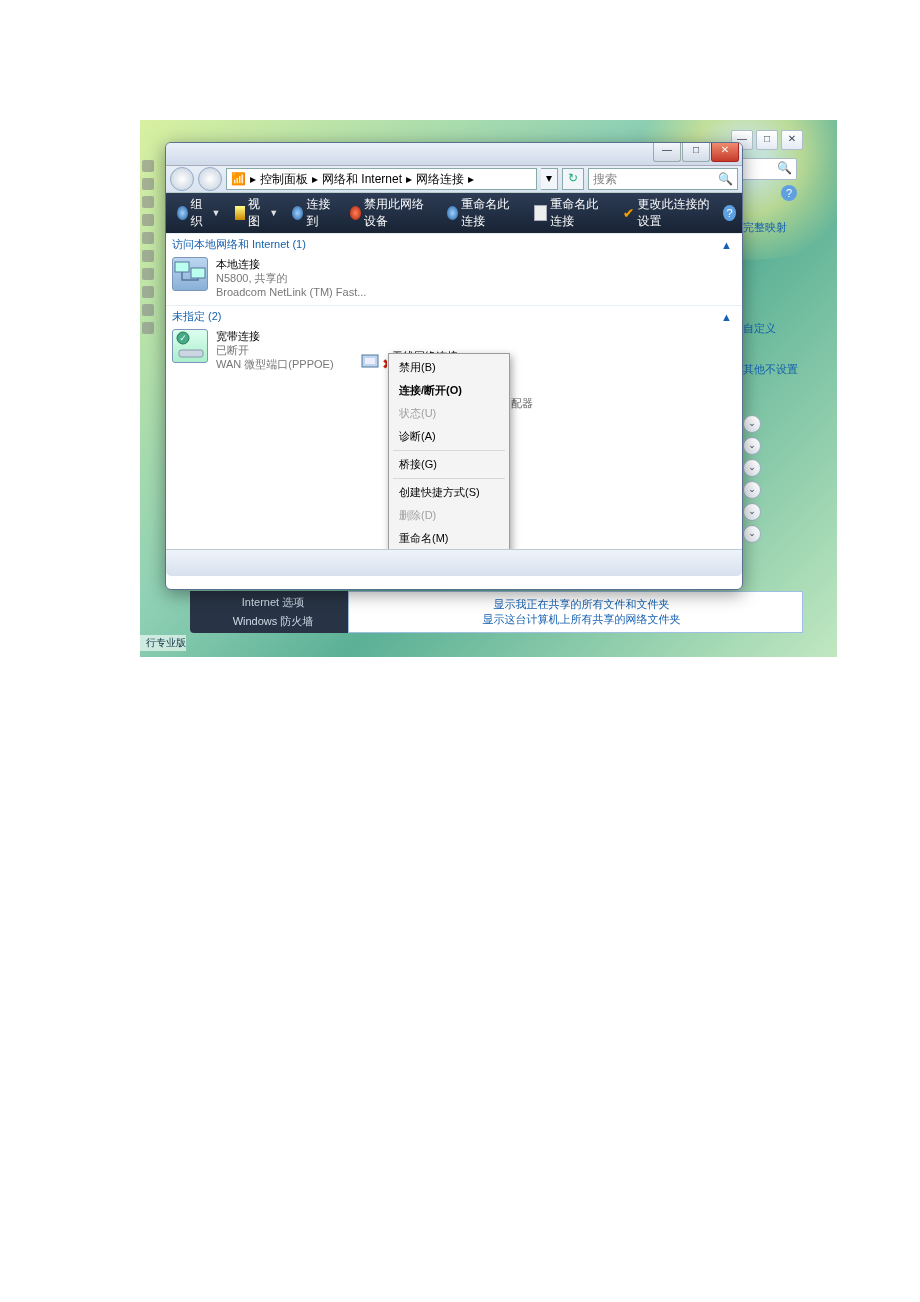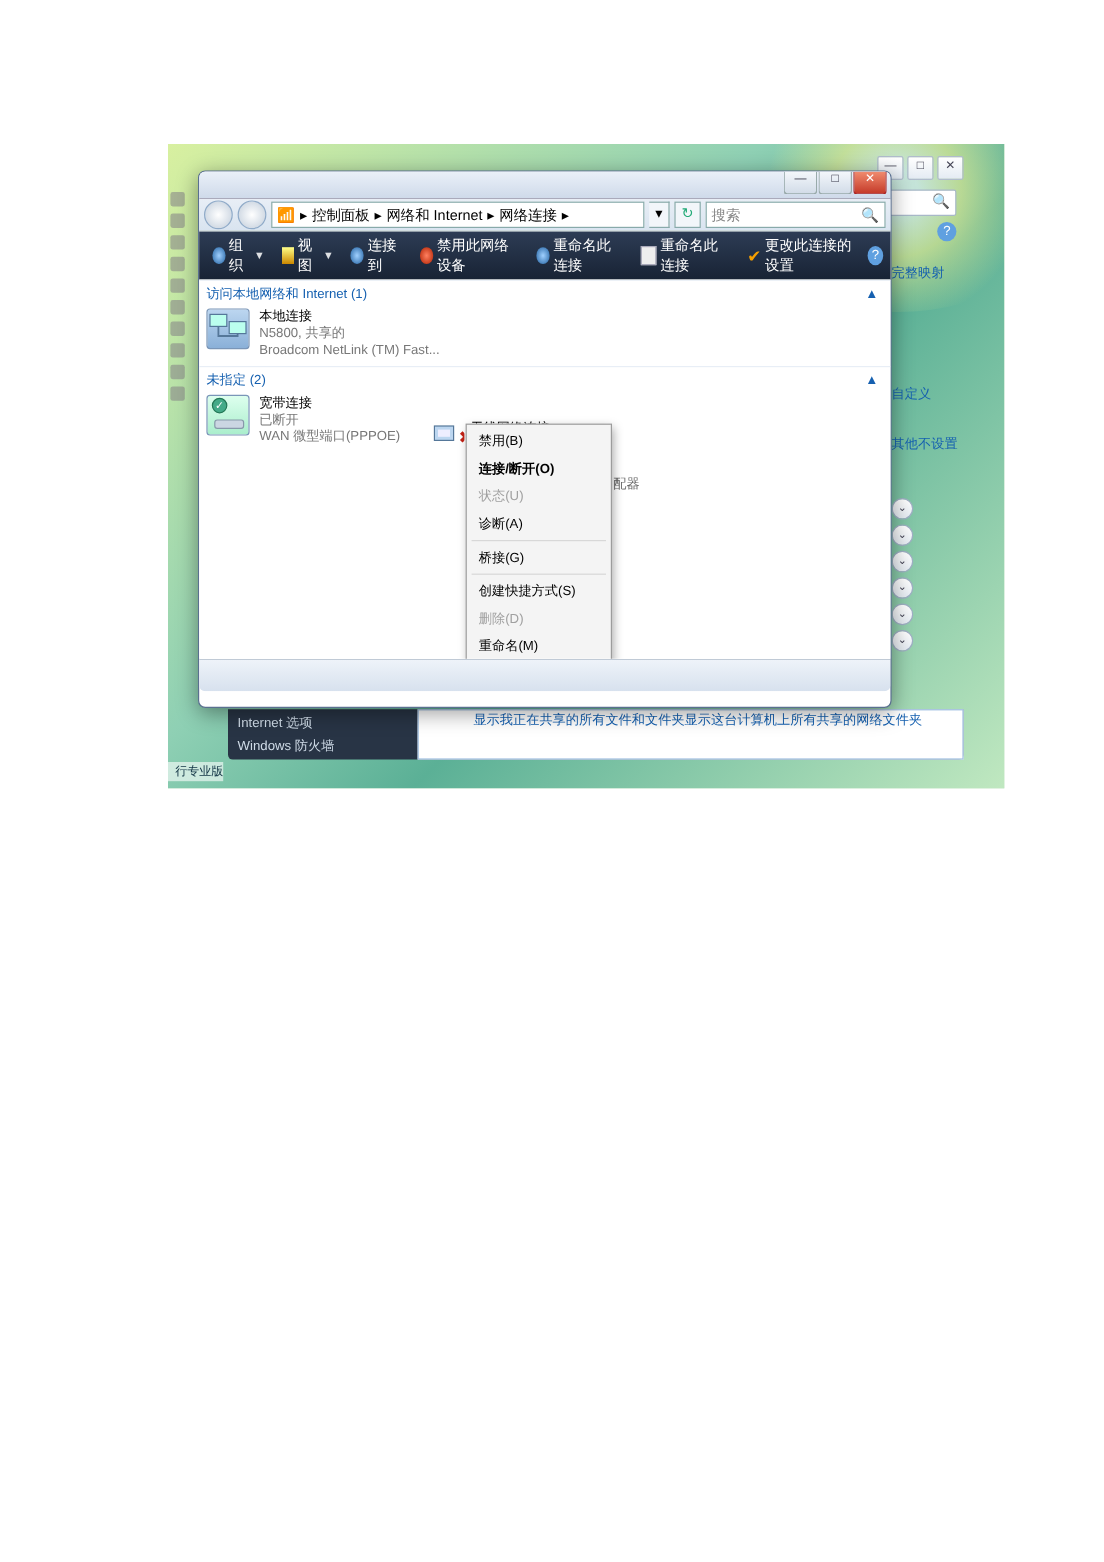--- a/index.html
+++ b/index.html
@@ -47,23 +47,23 @@
   .wireless-icon { position:absolute; left:195px; top:116px; width:26px; height:24px; }
   .iw-status { height:26px; background:linear-gradient(#eef3f9,#d7e1ee); border-top:1px solid #c0cad6; border-radius:0 0 5px 5px; }
   .outer-right { position:absolute; right:34px; top:60px; width:60px; height:500px; }
   .out-searchbox { position:absolute; right:40px; top:38px; width:146px; height:20px; border:1px solid #a8b8c8; background:#fff; border-radius:2px; }
   .out-searchbox .mag { float:right; margin:2px 4px 0 0; color:#336; }
   .out-help { position:absolute; right:40px; top:65px; width:16px; height:16px; background:#5fa0e0; border-radius:50%; text-align:center; line-height:16px; color:#fff; font-size:11px; }
   .out-link { color:#1560b0; font-size:11px; white-space:nowrap; }
   .chev-circle { width:16px; height:16px; border:1px solid #9fb0c4; border-radius:50%; background:linear-gradient(#fff,#e6ecf3); text-align:center; line-height:14px; font-size:9px; color:#445; margin:4px 0; }
   .outer-titlebox { position:absolute; right:34px; top:10px; display:flex; gap:3px; }
   .outer-tb { width:20px; height:18px; border:1px solid #b0bccc; border-radius:2px; background:linear-gradient(#fff,#e4ebf3); font-size:10px; text-align:center; line-height:16px; color:#445; }
-  .bottom-strip { position:absolute; left:50px; bottom:24px; right:34px; height:42px; background:#283445; border-radius:0 0 4px 4px; display:flex; align-items:stretch; }
+  .bottom-strip { position:absolute; left:50px; bottom:24px; right:34px; height:42px; background:#283445; border-radius:0 0 4px 4px; display:flex; align-items:stretch;text-align:center; }
   .bottom-left { width:150px; display:flex; flex-direction:column; justify-content:center; padding-left:8px; color:#d0dce8; font-size:11px; gap:4px; }
-  .bottom-right { flex:1; background:#fff; border:1px solid #9fbfe0; display:flex; flex-direction:row; justify-content:center; padding-left:12px; }
+  .bottom-right { flex:1; background:#fff; border:1px solid #9fbfe0; display:flex; flex-direction:column; justify-content:center; padding-left:12px; }
   .dock { position:absolute; left:0; top:0; width:16px; height:100%; display:flex; flex-direction:column; gap:6px; padding-top:40px; align-items:center; }
   .dock .di { width:12px; height:12px; background:#888; border-radius:2px; opacity:.6; }
   .dock-label { position:absolute; left:0; bottom:6px; width:46px; color:#134; font-size:10px; background:rgba(255,255,255,.6); text-align:right; padding:1px 0; }
   .caption { margin:38px 0 0 140px; font-family:"SimSun","宋体",serif; font-size:16px; letter-spacing:1px; }
   .adapter-hint { position:absolute; left:345px; top:163px; font-size:11px; color:#666; }
 </style>
 </head>
 <body>
 
 <div class="doc-page">

